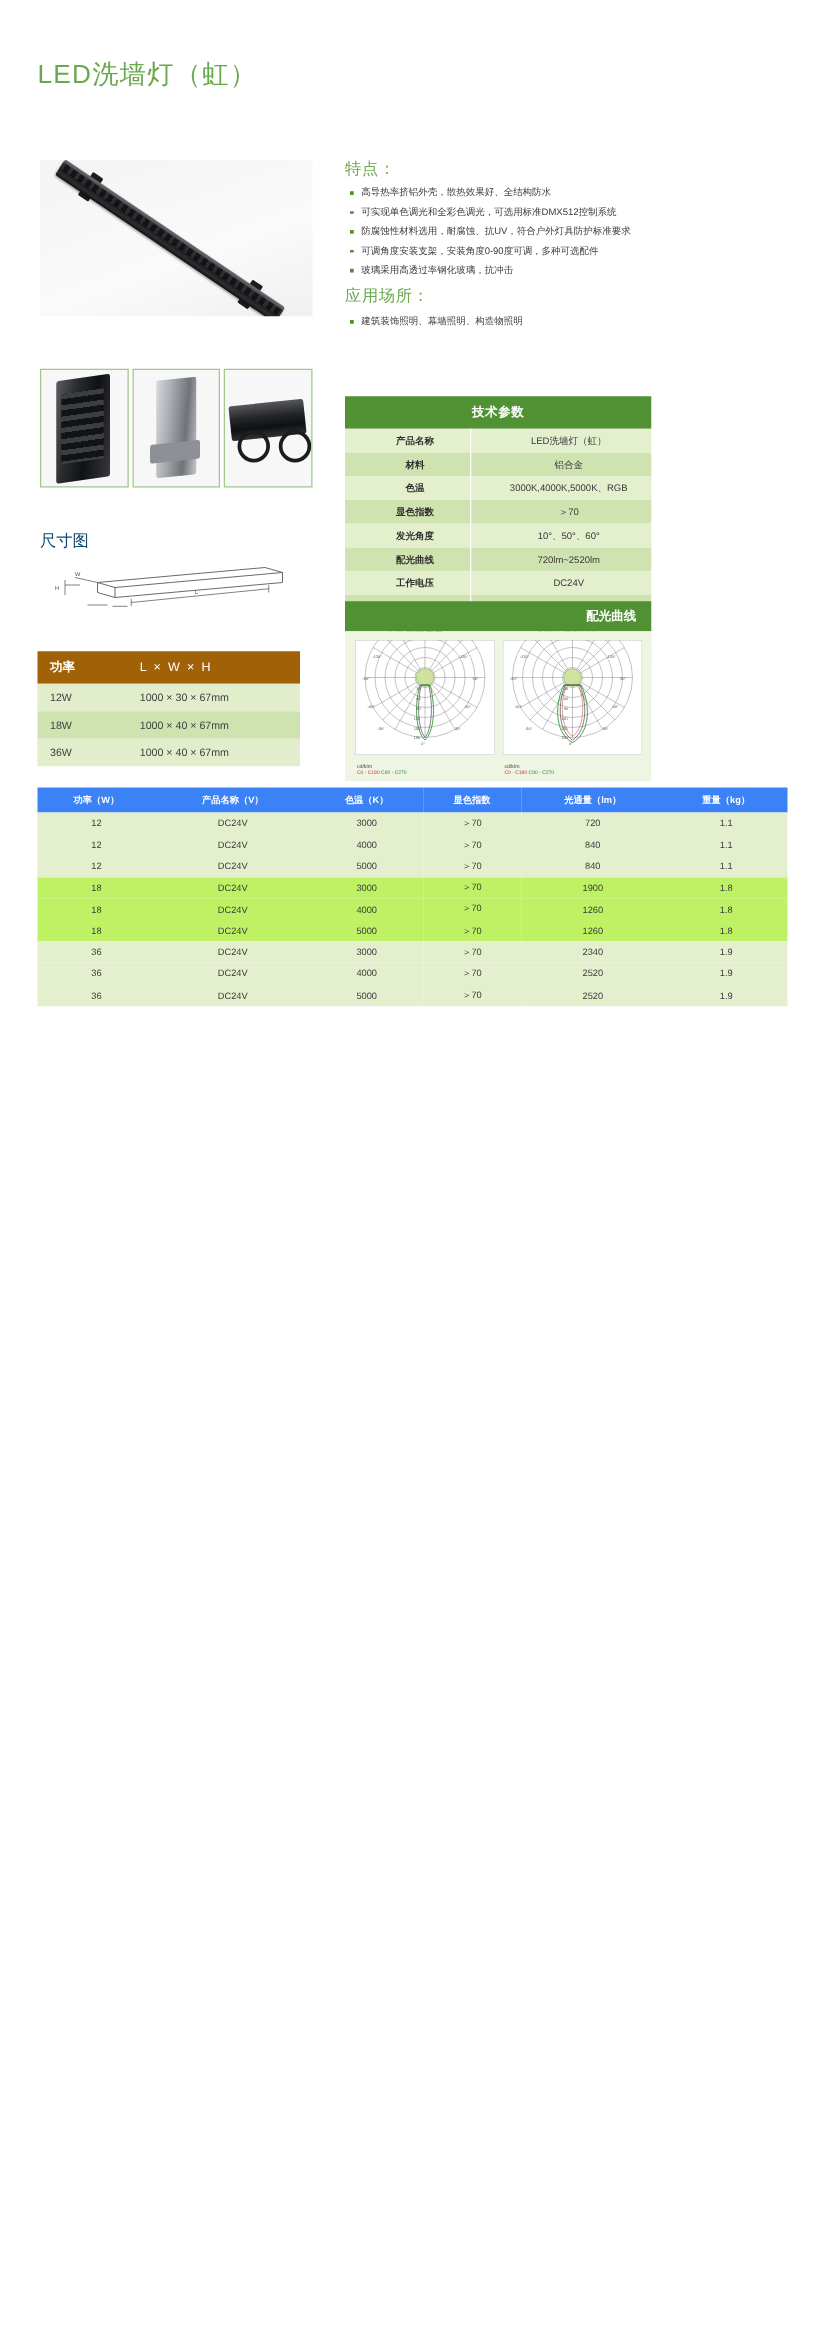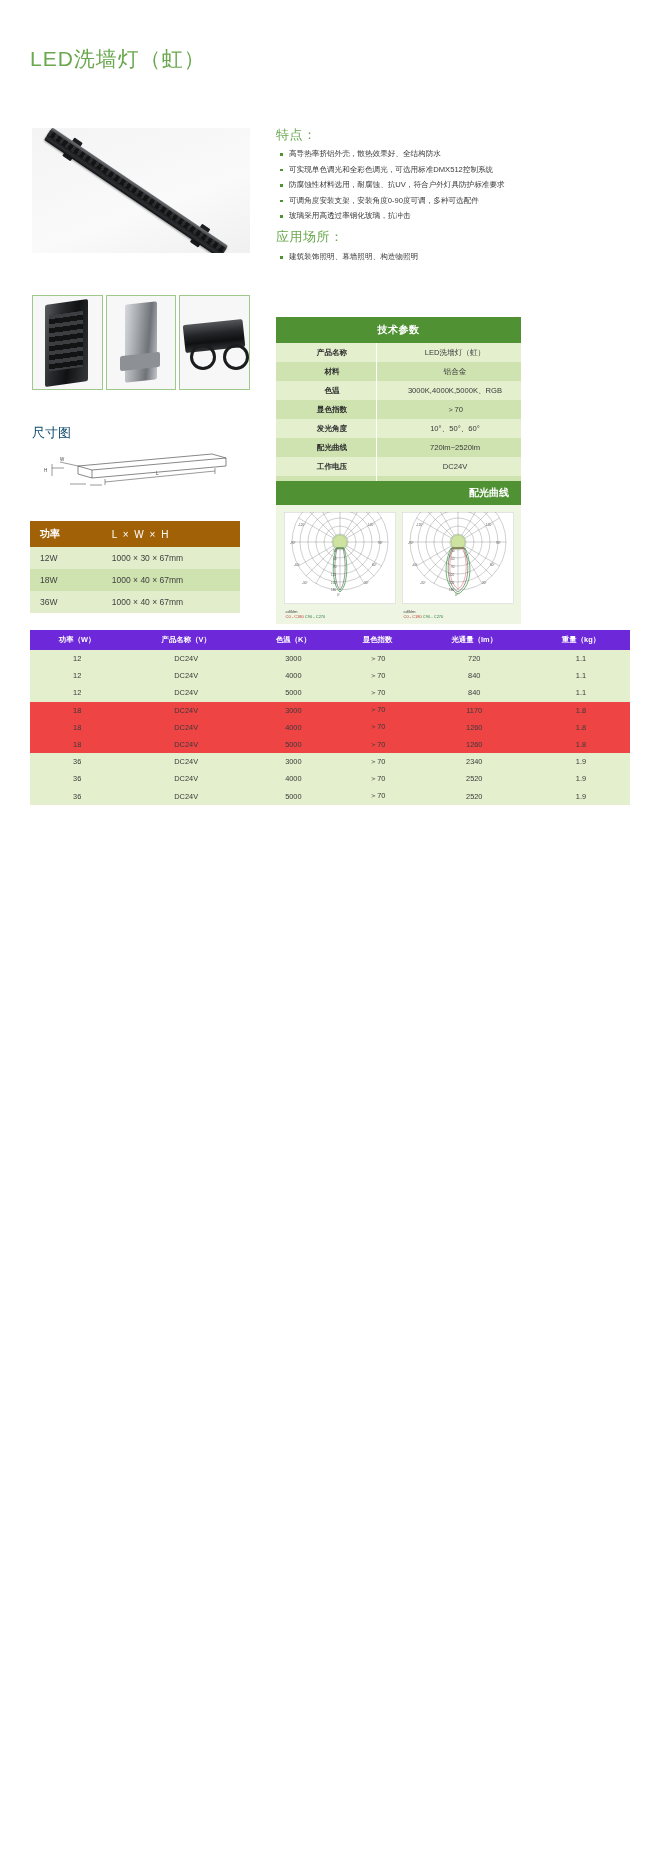--- a/index.html
+++ b/index.html
@@ -153,25 +153,25 @@
   .curve-leg { font-size:4px; color:#444; padding-left:2px; white-space:nowrap; }
   .curve-leg .c1 { color:#c0392b; }
   .curve-leg .c2 { color:#2a7f3e; }
 
   
   .spec-table {
     position:absolute; left:30px; top:630px; width:600px;
     border-collapse:collapse; font-size:7.4px; text-align:center;
   }
   .spec-table th {
-    background:#6d28d9; color:#fff; font-weight:bold; padding:5px 2px; font-size:7.4px;
+    background:#3b82f6; color:#fff; font-weight:bold; padding:5px 2px; font-size:7.4px;
   }
   .spec-table td { padding:3.6px 2px; color:#3a3a3a; }
   .spec-table tbody tr.g1 td { background:#e3efcd; }
-  .spec-table tbody tr.g2 td { background:#ef4444; }
+  .spec-table tbody tr.g2 td { background:#bef264; }
 </style>
 </head>
 <body>
 
 <div class="page">
 
   <div class="title">LED洗墙灯（虹）</div>
 
   <div class="hero-img">
     <div class="bar-light">
@@ -449,21 +449,21 @@
         <td>5000</td>
         <td>＞70</td>
         <td>840</td>
         <td>1.1</td>
       </tr>
       <tr class="g2">
         <td>18</td>
         <td>DC24V</td>
         <td>3000</td>
         <td>＞70</td>
-        <td>1170</td>
+        <td>1900</td>
         <td>1.8</td>
       </tr>
       <tr class="g2">
         <td>18</td>
         <td>DC24V</td>
         <td>4000</td>
         <td>＞70</td>
         <td>1260</td>
         <td>1.8</td>
       </tr>

